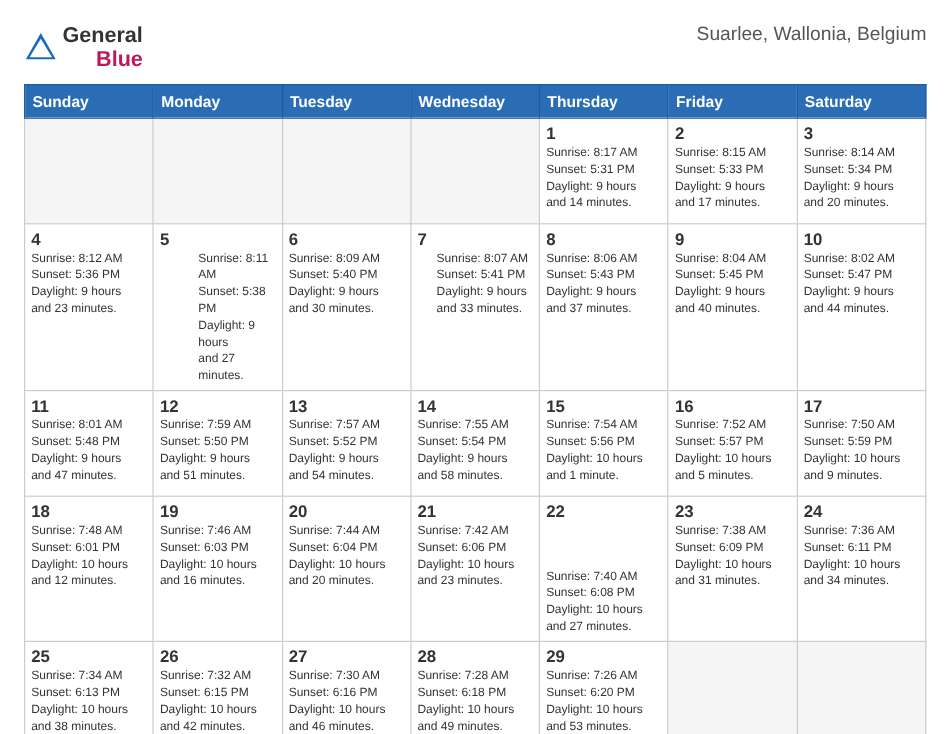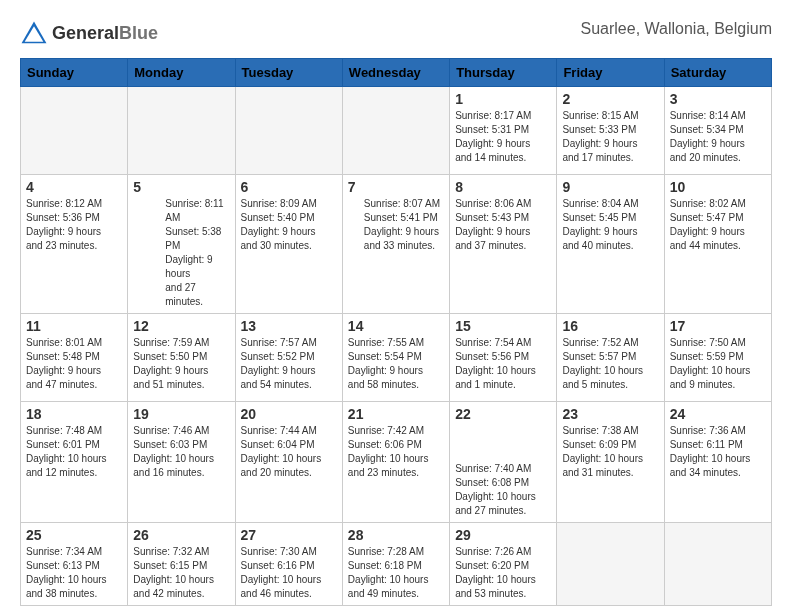--- a/index.html
+++ b/index.html
@@ -16,26 +16,27 @@
       align-items: flex-start;
       margin-bottom: 10px;
     }
     .logo {
       display: flex;
       align-items: center;
       gap: 4px;
     }
     .logo-text {
       display: flex;
+      flex-direction: column;
       font-size: 18px;
       font-weight: bold;
       line-height: 1.1;
     }
     .logo-general { color: #333; }
-    .logo-blue { color: #737373; }
+    .logo-blue { color: #be185d; text-align: right; }
     .logo-icon {
       width: 28px;
       height: 28px;
     }
     .title-block {
       text-align: right;
     }
     .month-title {
       font-size: 36px;
       font-weight: bold;
@@ -45,21 +46,21 @@
       font-size: 16px;
       color: #555;
     }
     table {
       width: 100%;
       border-collapse: collapse;
       table-layout: fixed;
     }
     th {
       background-color: #2a6db5;
-      color: #000000;
+      color: #ffffff;
       text-align: left;
       padding: 6px 6px;
       font-size: 13px;
       font-weight: bold;
       border: 1px solid #1a5da5;
     }
     td {
       border: 1px solid #ccc;
       vertical-align: top;
       padding: 4px 5px;

